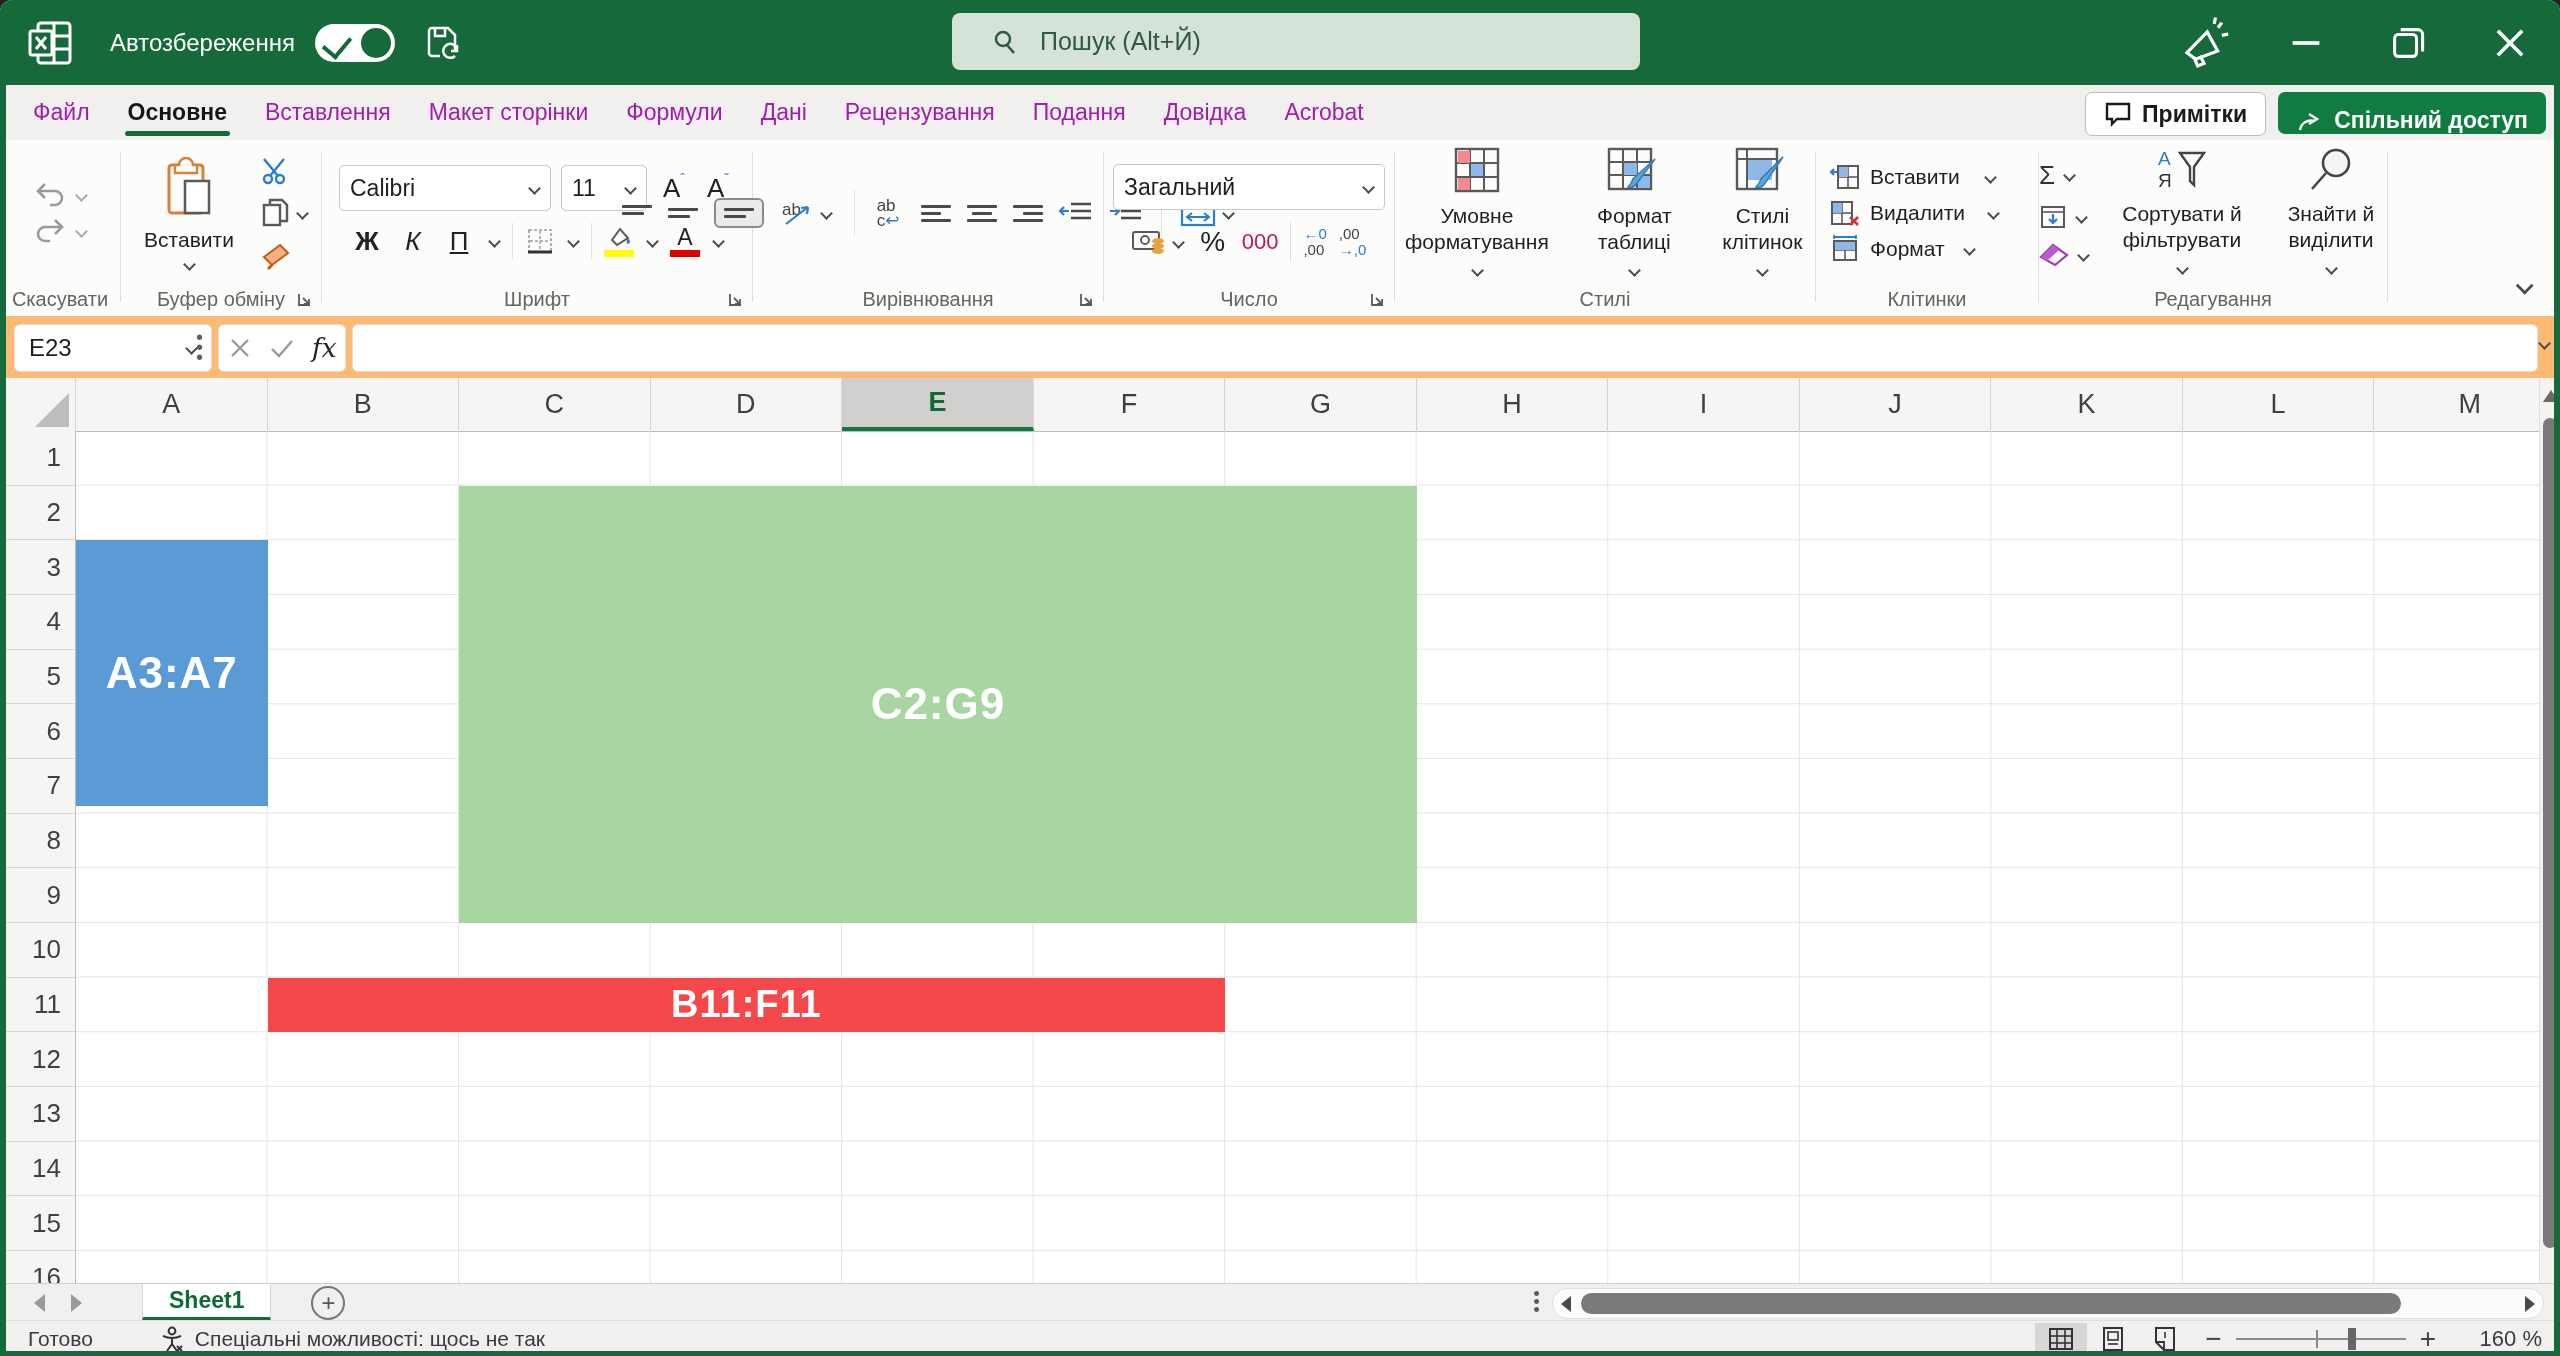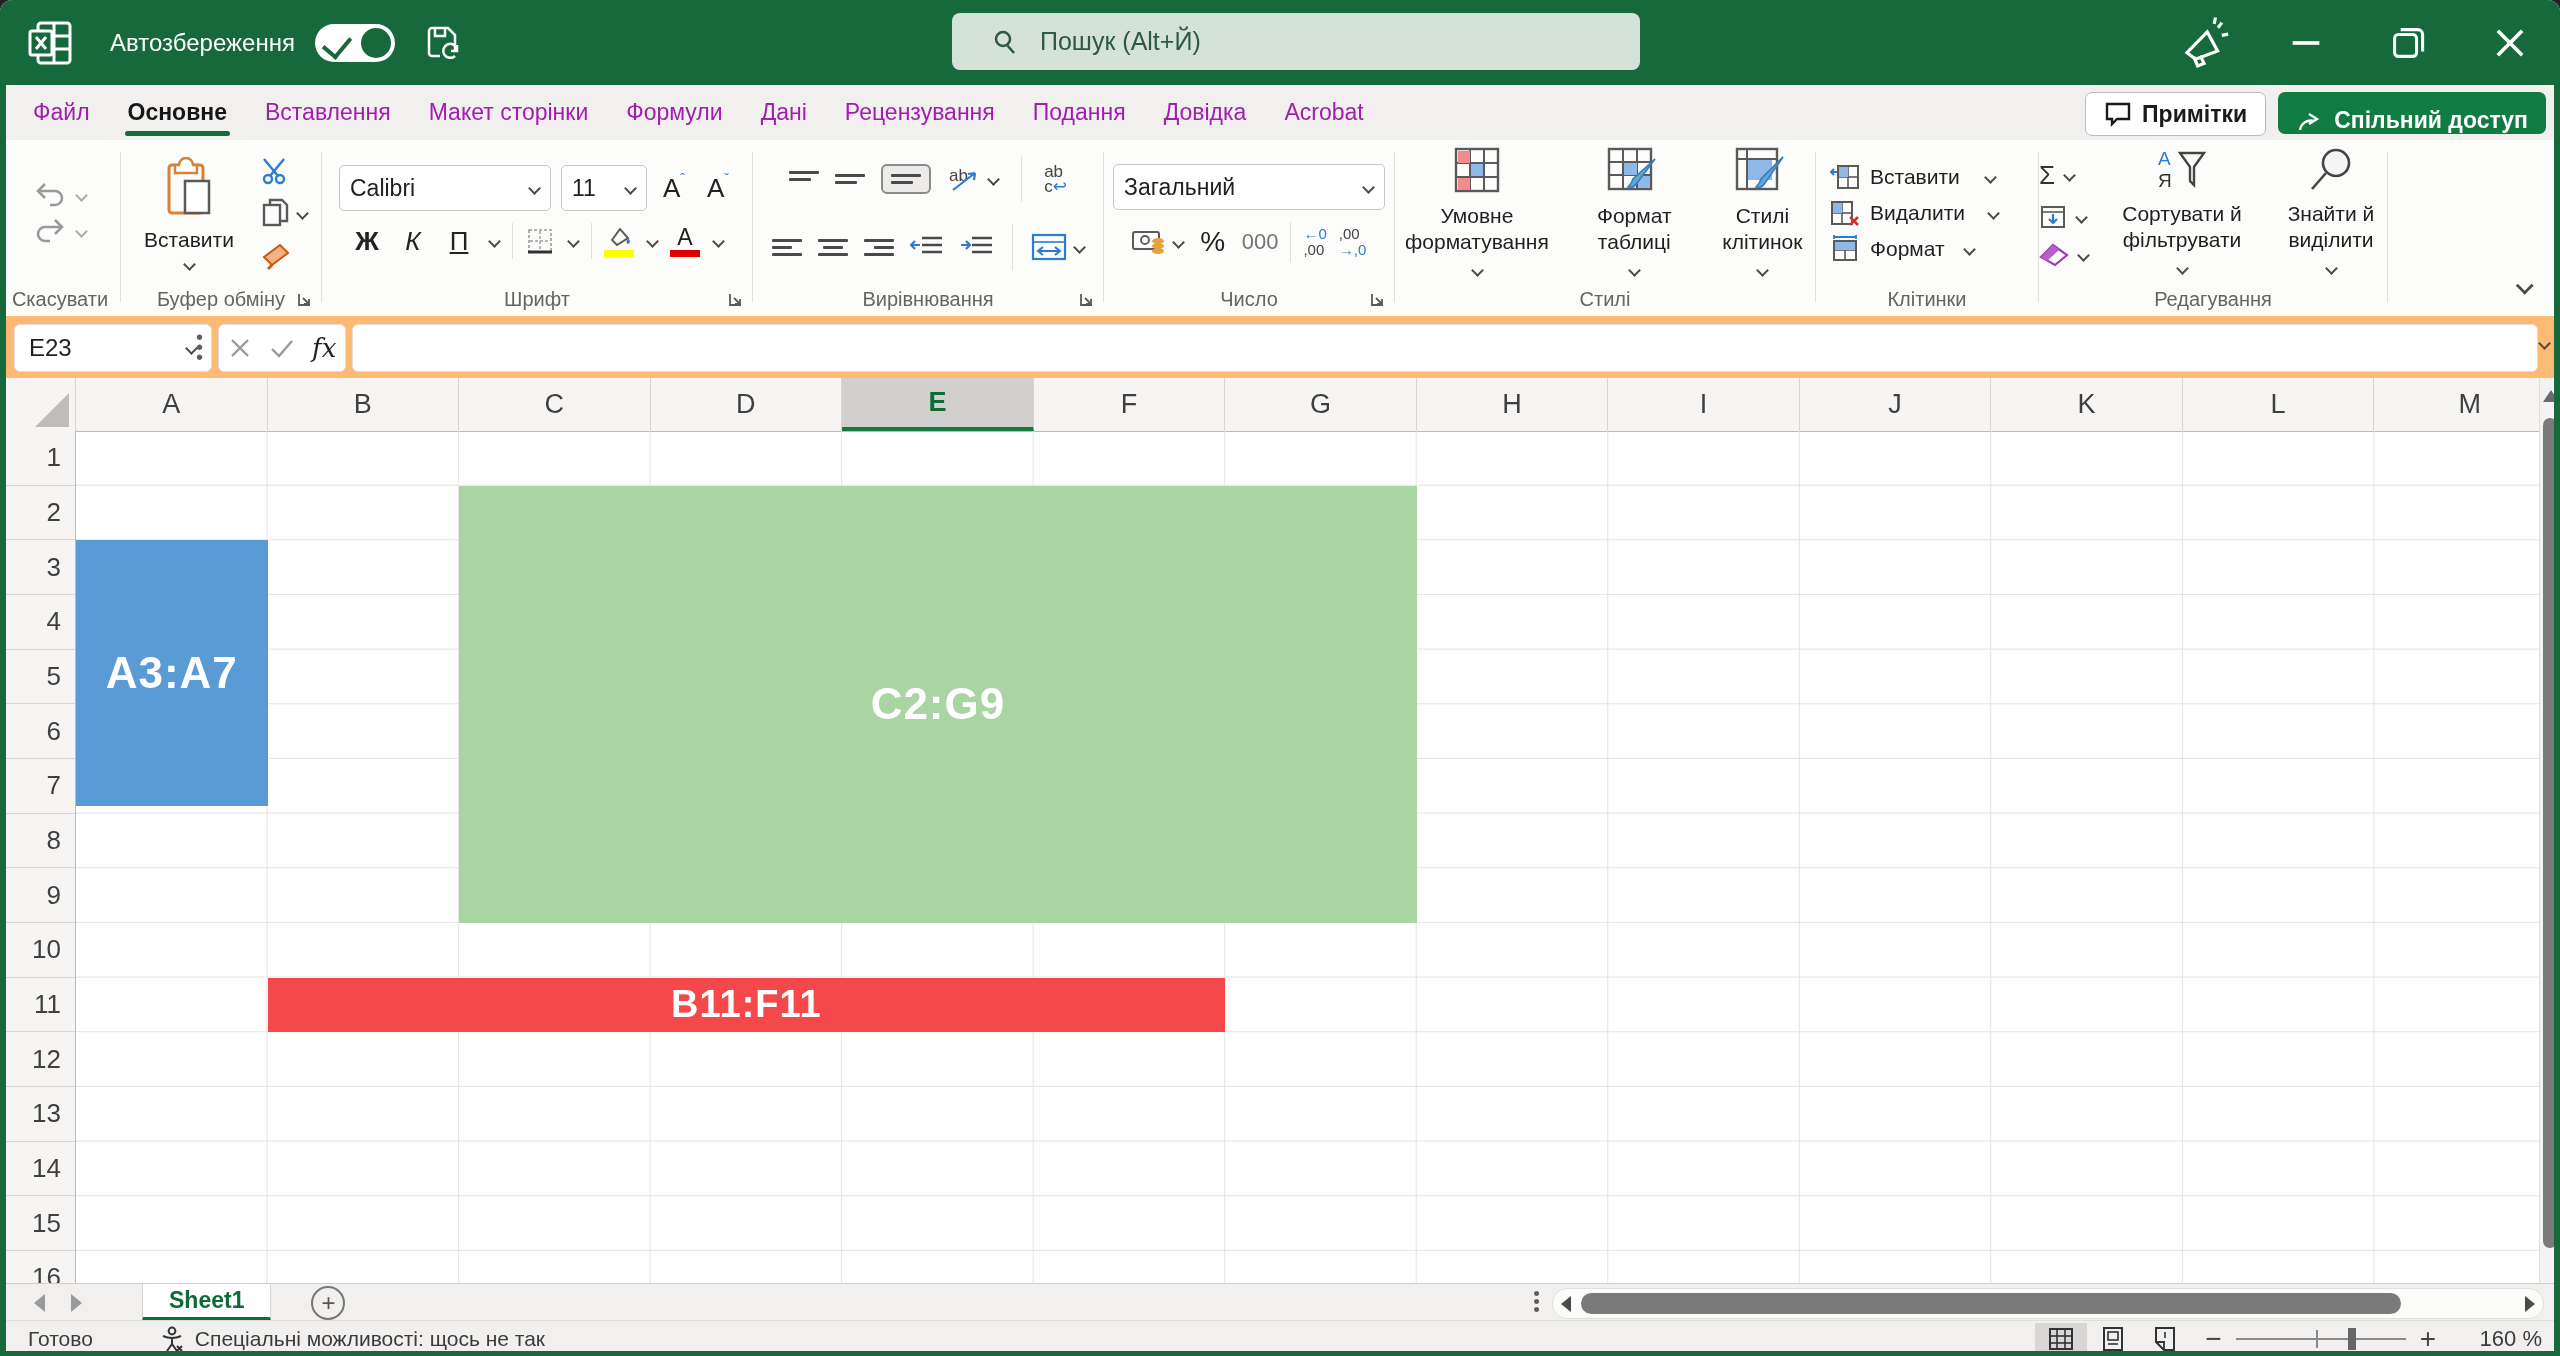--- a/index.html
+++ b/index.html
@@ -323,21 +323,21 @@
       <div class="rg-foot">
         <span class="rg-label">Шрифт</span>
         <svg class="launcher" viewBox="0 0 17 17">
           <path d="M3 3 v11 h11 M7 7 l6 6 M13 8 v5 h-5" fill="none" stroke="#5a5a5a" stroke-width="1.8"></path>
         </svg>
       </div>
     </div>
     <div class="rg-div"></div>
 
     <div class="rg" style="width:350px">
-      <div class="rg-body" style="flex-direction:column;gap:22px">
+      <div class="rg-body" style="gap:22px">
         <div style="display:flex;align-items:center;gap:16px">
           <div class="al-icon">
               <i style="width:30px"></i>
               <i style="width:22px"></i>
               <i style="width:30px;opacity:0"></i>
             </div>
           <div class="al-icon">
               <i style="width:30px"></i>
               <i style="width:22px"></i>
             </div>
@@ -415,21 +415,21 @@
               <circle cx="13" cy="11" r="4" fill="none" stroke="#5a5a5a" stroke-width="1.8"></circle>
               <ellipse cx="26" cy="12" rx="6" ry="3" fill="#E8A33D"></ellipse>
                 <ellipse cx="26" cy="17" rx="6" ry="3" fill="#E8A33D"></ellipse>
                 <ellipse cx="26" cy="22" rx="6" ry="3" fill="#E8A33D"></ellipse>
             </svg>
               <span class="chev"></span>
           </div>
           <div class="fbtn" style="font-size:28px">
               <span>%</span>
             </div>
-          <div class="fbtn" style="font-size:22px;color:#737373">
+          <div class="fbtn" style="font-size:22px;color:#be185d">
               <span>000</span>
             </div>
           <div style="width:1px;height:40px;background:#E1DFDD"></div>
           <div style="display:flex;flex-direction:column;font-size:15px;line-height:16px;color:#444">
             <span style="color:#2B7CD3">←0</span>
             <span>,00</span>
           </div>
           <div style="display:flex;flex-direction:column;font-size:15px;line-height:16px;color:#444">
             <span>,00</span>
             <span style="color:#2B7CD3">→,0</span>

